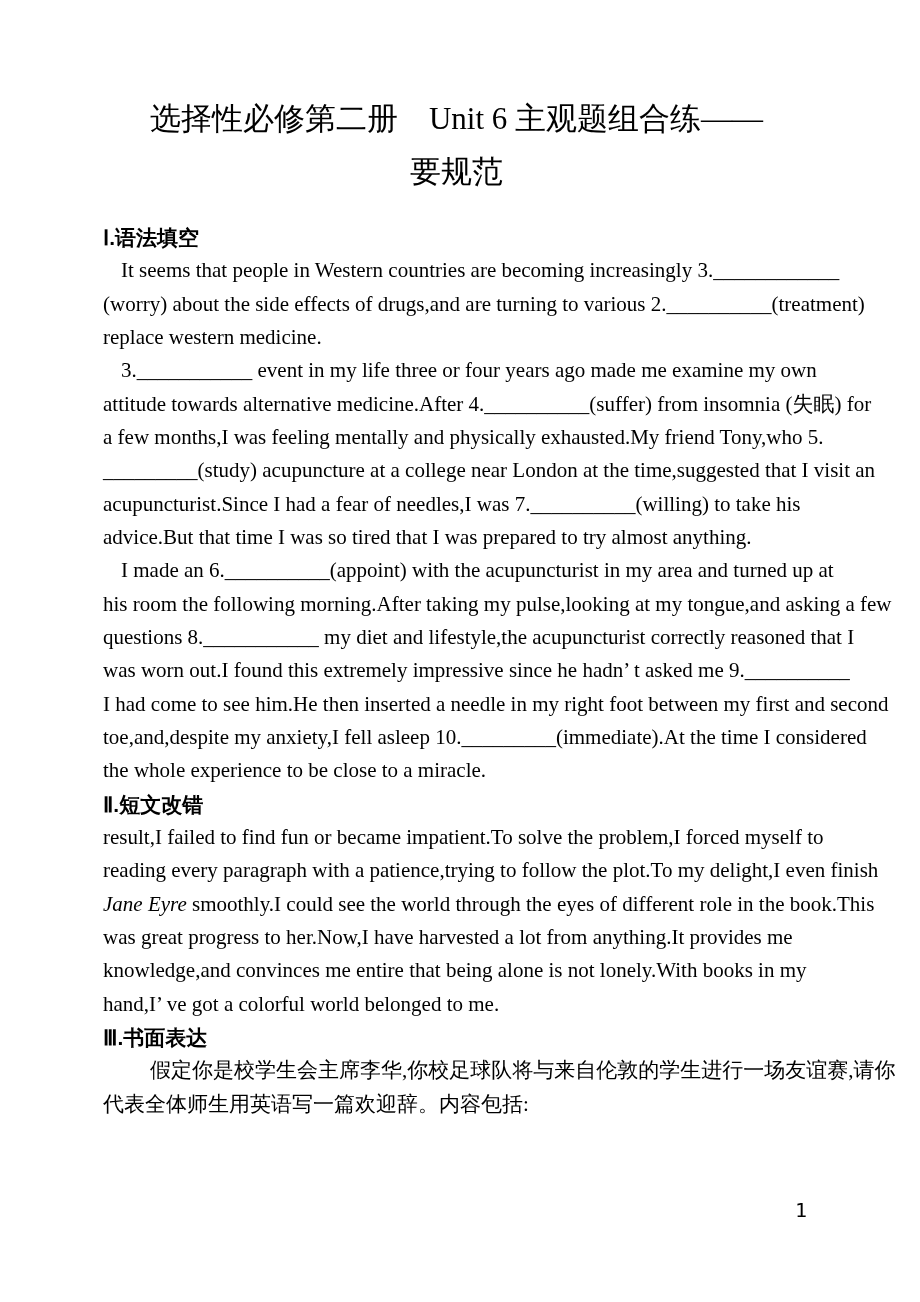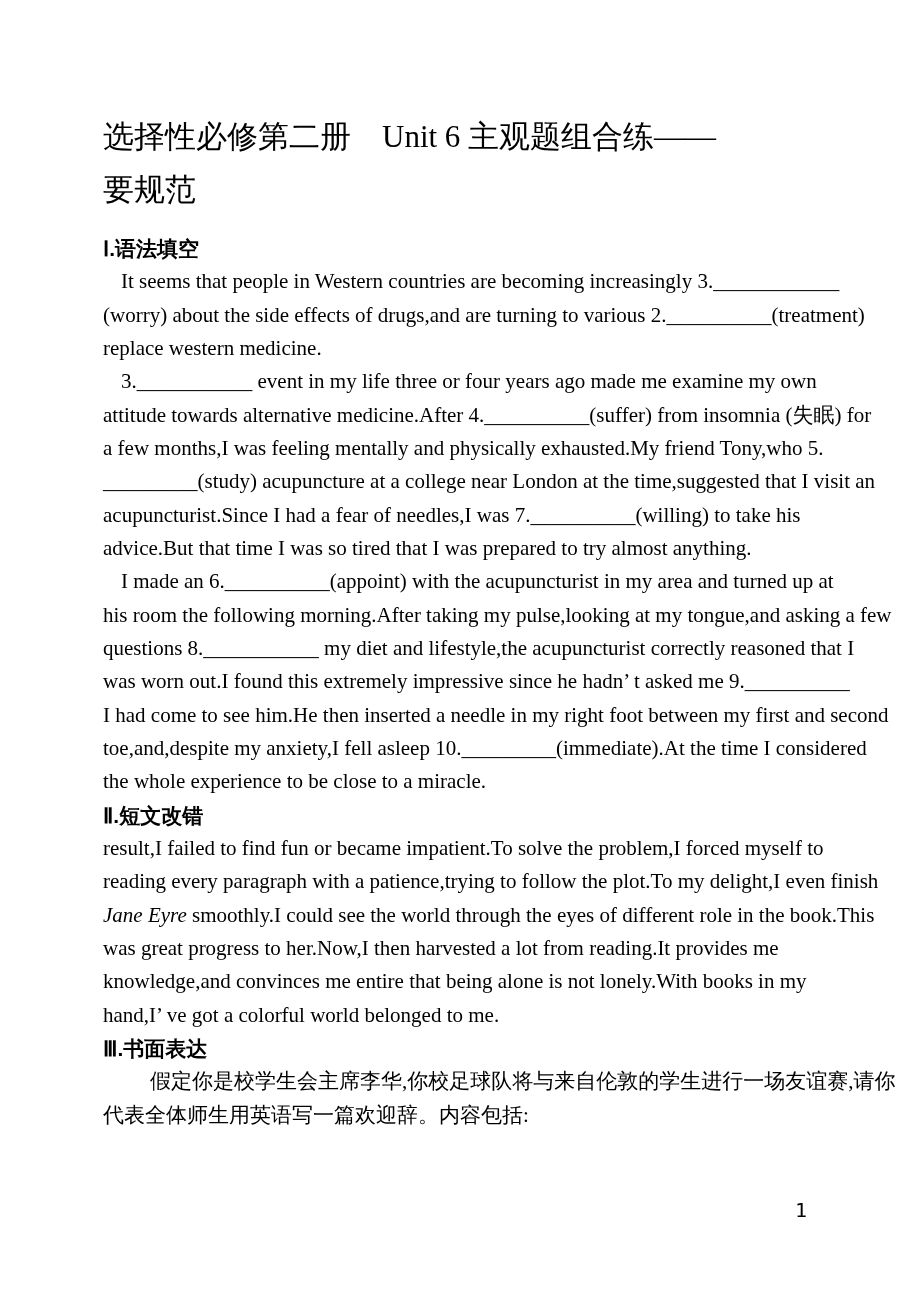--- a/index.html
+++ b/index.html
@@ -3,27 +3,27 @@
 <meta charset="utf-8">
 <style>
   html, body { margin: 0; padding: 0; }
   body {
     width: 920px; height: 1302px;
     background: #ffffff; color: #000000;
     position: relative; overflow: hidden;
     font-family: "Liberation Serif", serif;
   }
   .doc-title {
-    position: absolute; top: 110px; left: 103px; width: 707px;
-    text-align: left; font-size: 31px; line-height: 53px;
+    position: absolute; top: 92px; left: 103px; width: 707px;
+    text-align: center; font-size: 31px; line-height: 53px;
     font-family: "Liberation Serif", serif; font-weight: normal;
     white-space: nowrap;
   }
   .content {
-    position: absolute; top: 232px; left: 103px; width: 707px;
+    position: absolute; top: 221px; left: 103px; width: 707px;
   }
   .line {
     height: 33.34px; line-height: 33.34px;
     font-size: 21px; white-space: nowrap;
   }
   .heading {
     font-family: "Liberation Sans", sans-serif;
     font-weight: 700; font-size: 21px;
     height: 33.34px; line-height: 33.34px; white-space: nowrap;
   }
@@ -63,21 +63,21 @@
   <div class="line">was worn out.I found this extremely impressive since he hadn’ t asked me 9.__________</div>
   <div class="line">I had come to see him.He then inserted a needle in my right foot between my first and second</div>
   <div class="line">toe,and,despite my anxiety,I fell asleep 10._________(immediate).At the time I considered</div>
   <div class="line">the whole experience to be close to a miracle.</div>
 
   <div class="heading">Ⅱ.短文改错</div>
 
   <div class="line">result,I failed to find fun or became impatient.To solve the problem,I forced myself to</div>
   <div class="line">reading every paragraph with a patience,trying to follow the plot.To my delight,I even finish</div>
   <div class="line"><span class="italic">Jane Eyre</span><span> smoothly.I could see the world through the eyes of different role in the book.This</span></div>
-  <div class="line">was great progress to her.Now,I then harvested a lot from reading.It provides me</div>
+  <div class="line">was great progress to her.Now,I have harvested a lot from anything.It provides me</div>
   <div class="line">knowledge,and convinces me entire that being alone is not lonely.With books in my</div>
   <div class="line">hand,I’ ve got a colorful world belonged to me.</div>
 
   <div class="heading">Ⅲ.书面表达</div>
 
   <div class="line indent-cn">假定你是校学生会主席李华,你校足球队将与来自伦敦的学生进行一场友谊赛,请你</div>
   <div class="line">代表全体师生用英语写一篇欢迎辞。内容包括:</div>
 
 </div>
 

